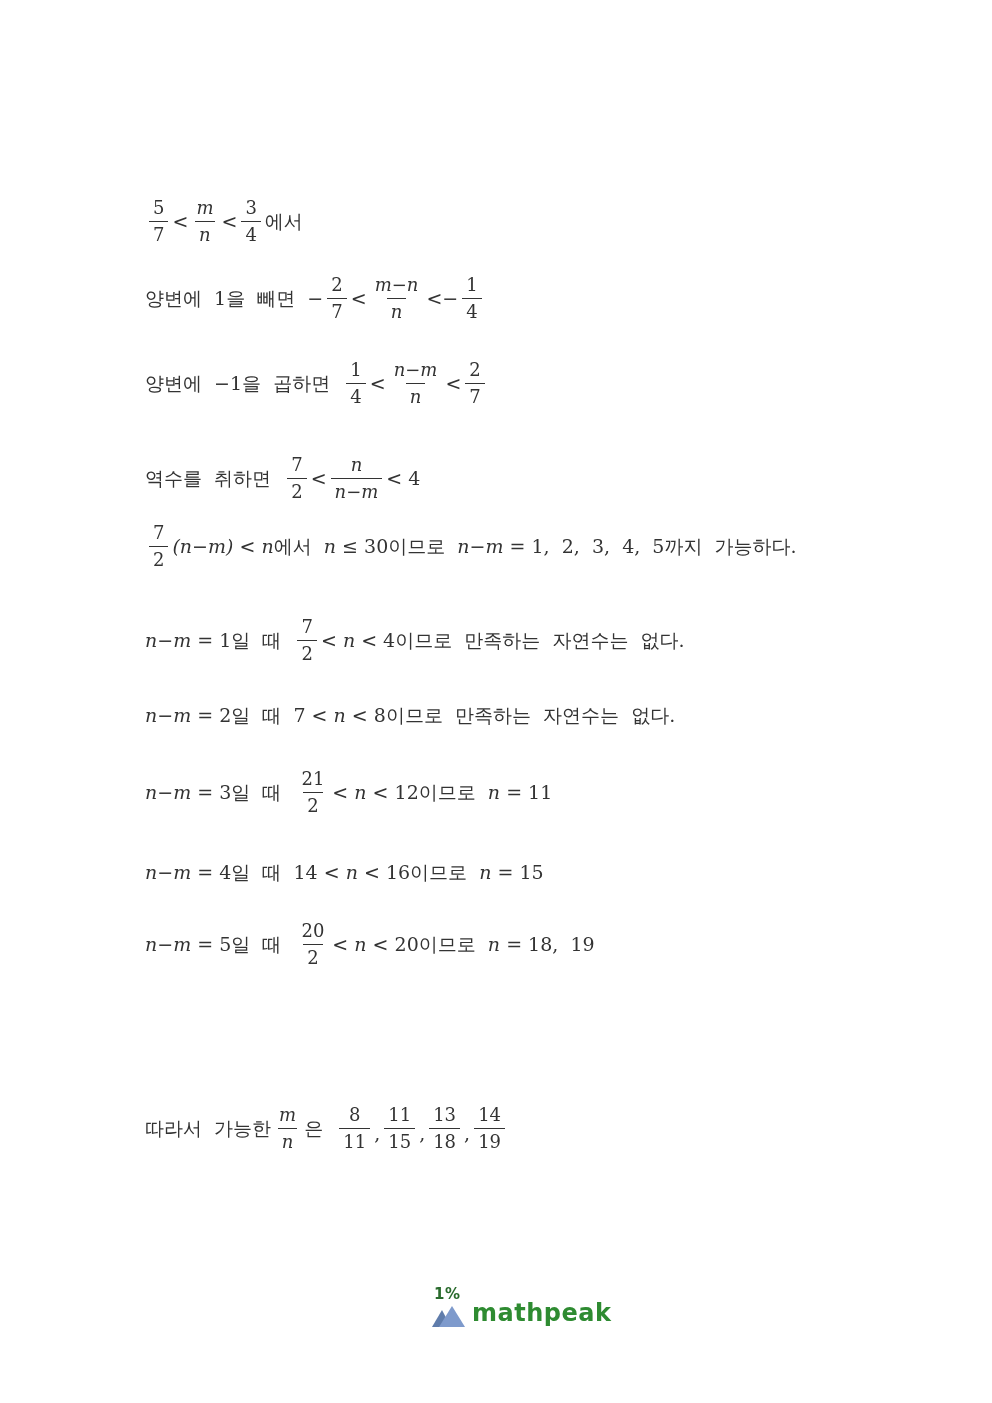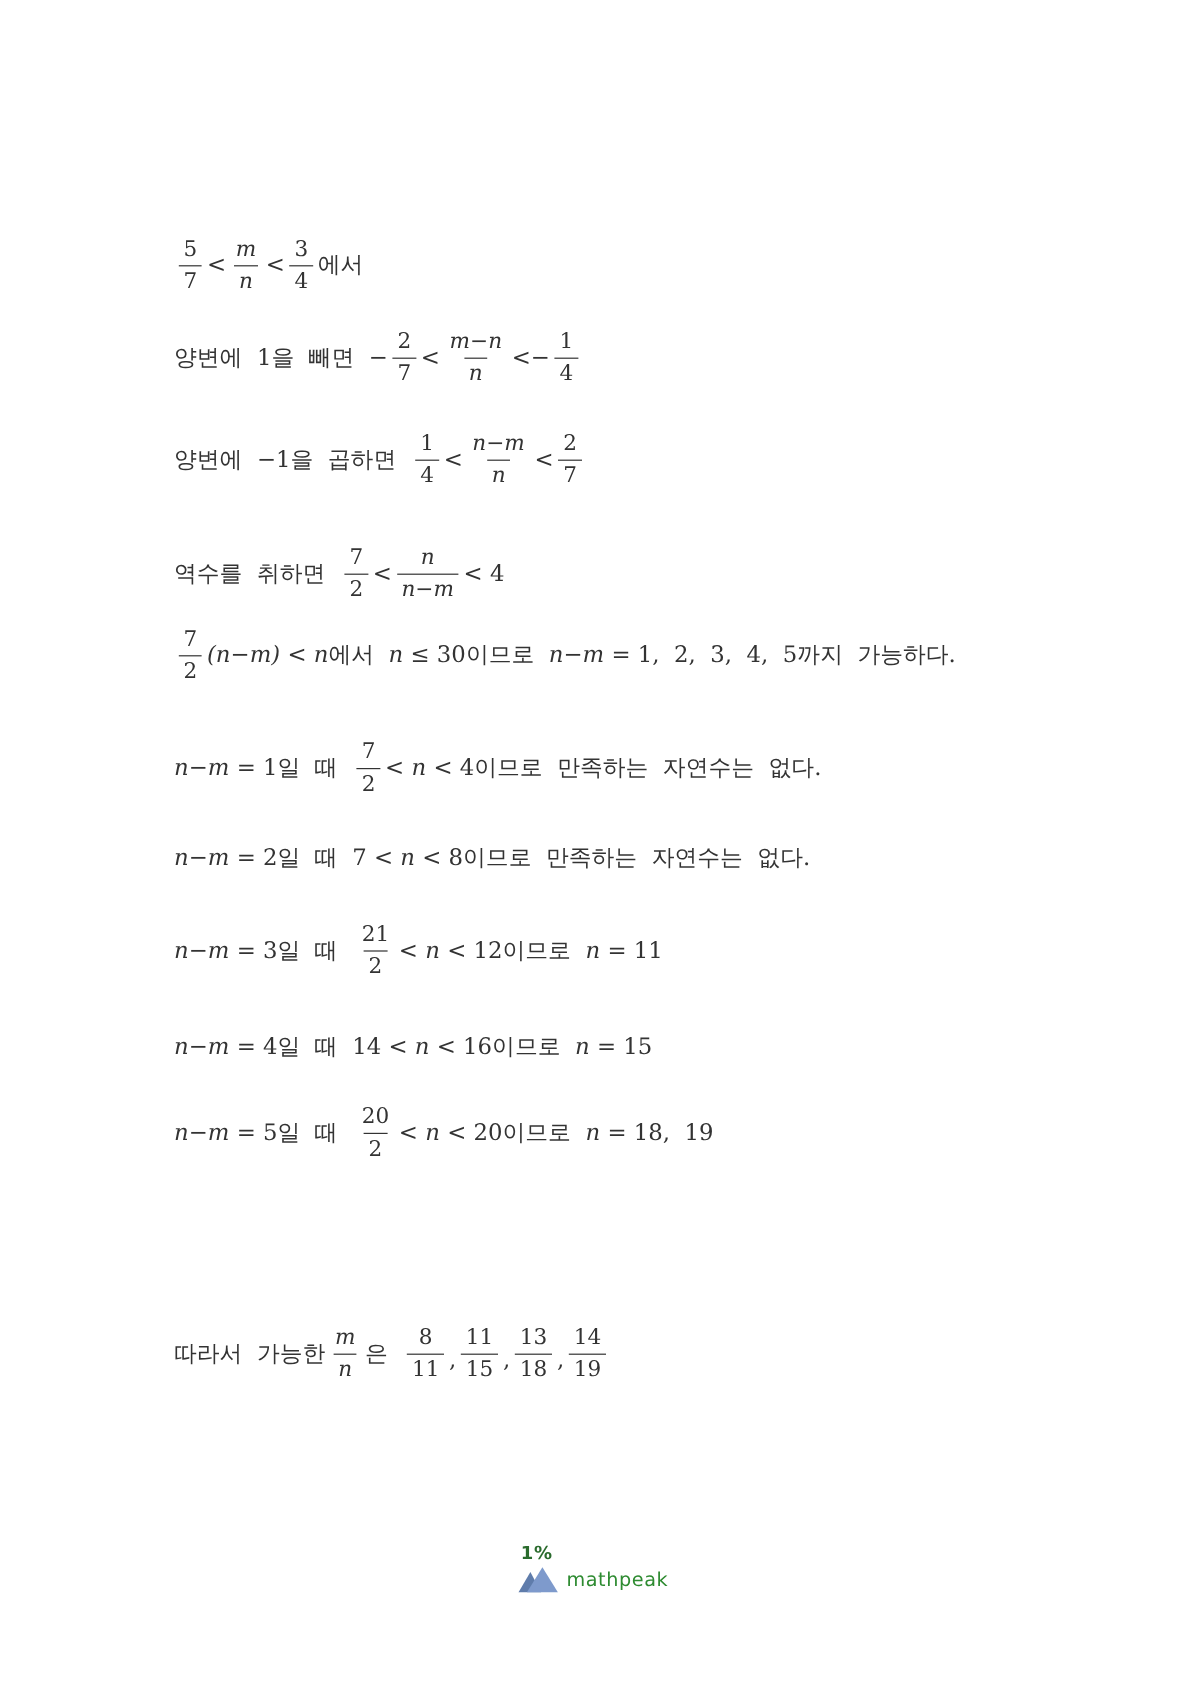--- a/index.html
+++ b/index.html
@@ -51,22 +51,22 @@
   .logo-pct {
     color:#2a6b2d;
     font-weight:bold;
     font-size:15px;
     line-height:1;
     margin:0 0 1px 3px;
     letter-spacing:0.5px;
   }
   .logo-brand {
     color:#2e8b31;
-    font-weight:normal;
-    font-size:16px;
+    font-weight:bold;
+    font-size:24px;
     line-height:1;
     letter-spacing:0.5px;
     padding-bottom:2px;
     text-align:center;
   }
 </style>
 </head>
 <body>
 
 <div class="page">

